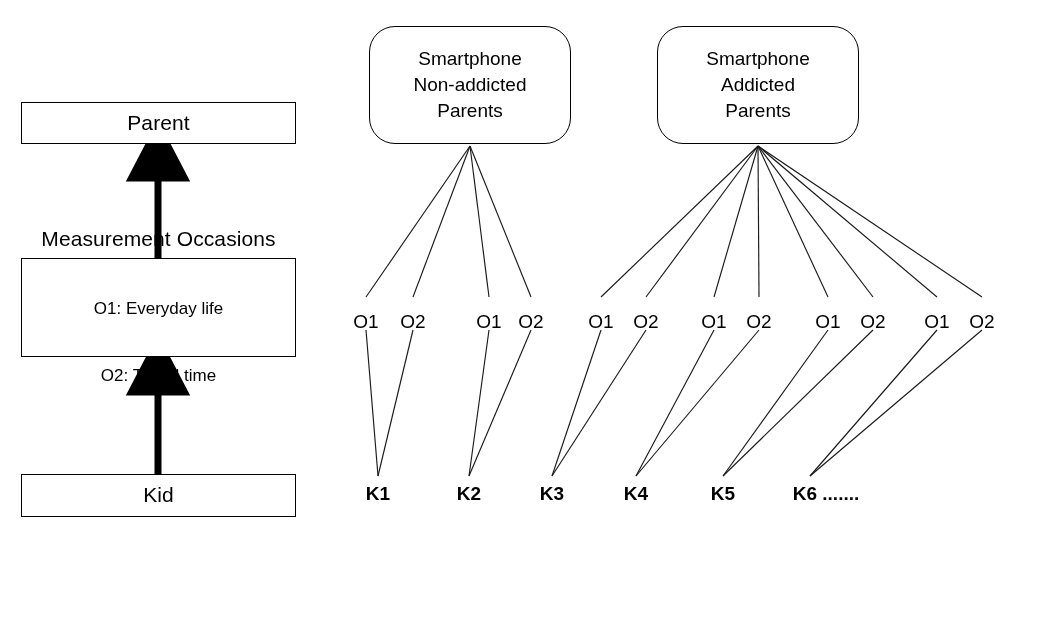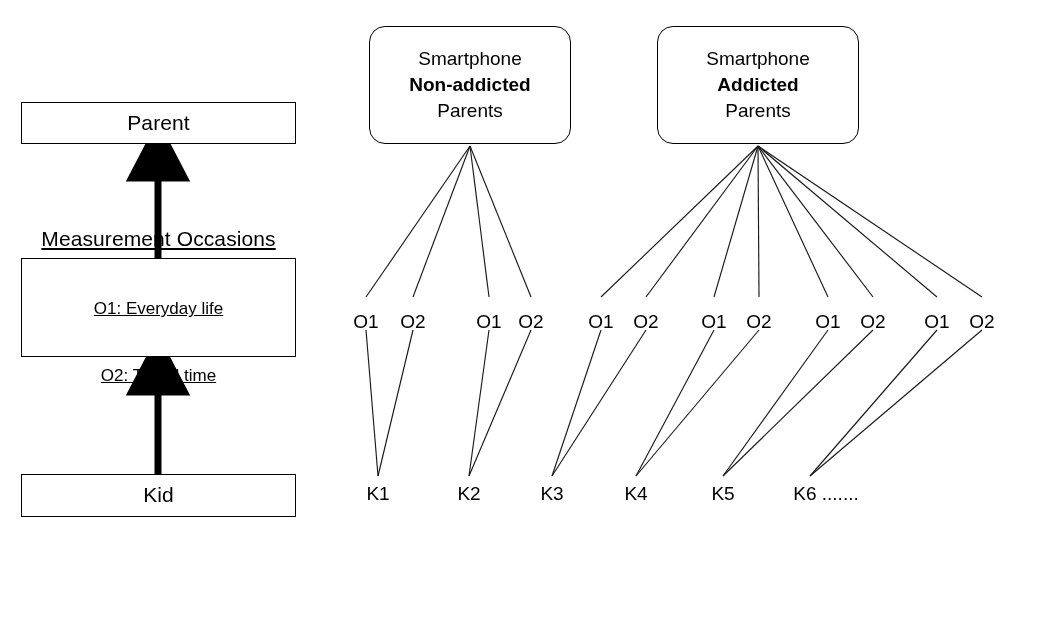--- a/index.html
+++ b/index.html
@@ -46,53 +46,53 @@
     font-size: 21px;
     line-height: 1.15;
     letter-spacing: 0.1px;
   }
   .rect-box .sub-label {
     font-size: 17px;
     line-height: 1.35;
     margin-top: 44px;
   }
   #box-parent   { left: 21px;  top: 102px; width: 275px; height: 42px; }
-  #box-measure  { left: 21px;  top: 258px; width: 275px; height: 99px; text-decoration: underline; }
+  #box-measure  { left: 21px;  top: 258px; width: 275px; height: 99px; }
   #box-kid      { left: 21px;  top: 474px; width: 275px; height: 43px; }
   #box-measure .main-label { margin-bottom: 3px; }
 
   
   .round-box {
     position: absolute;
     border: 1.6px solid #000;
-    border-radius: 16px;
+    border-radius: 26px;
     background: #fff;
     box-sizing: border-box;
     display: flex;
     flex-direction: column;
     align-items: center;
     justify-content: center;
     text-align: center;
     font-size: 19px;
     line-height: 1.36;
   }
-  .round-box .strong { font-weight: bold; }
+  .round-box .strong { font-weight: normal; }
   #group-nonaddicted { left: 369px; top: 26px; width: 202px; height: 118px; }
   #group-addicted    { left: 657px; top: 26px; width: 202px; height: 118px; }
 
   
   .node-label {
     position: absolute;
     font-size: 19px;
     line-height: 1;
     white-space: nowrap;
     transform: translate(-50%, 0);
   }
   .o-label { top: 312px; }
-  .k-label { top: 484px; }
+  .k-label { top: 484px; font-weight: bold; }
 
   
   #figure-caption {
     position: absolute;
     left: 562px;
     top: 528px;
     width: 148px;
     height: 50px;
     background: #000000;
     color: #ffffff;

